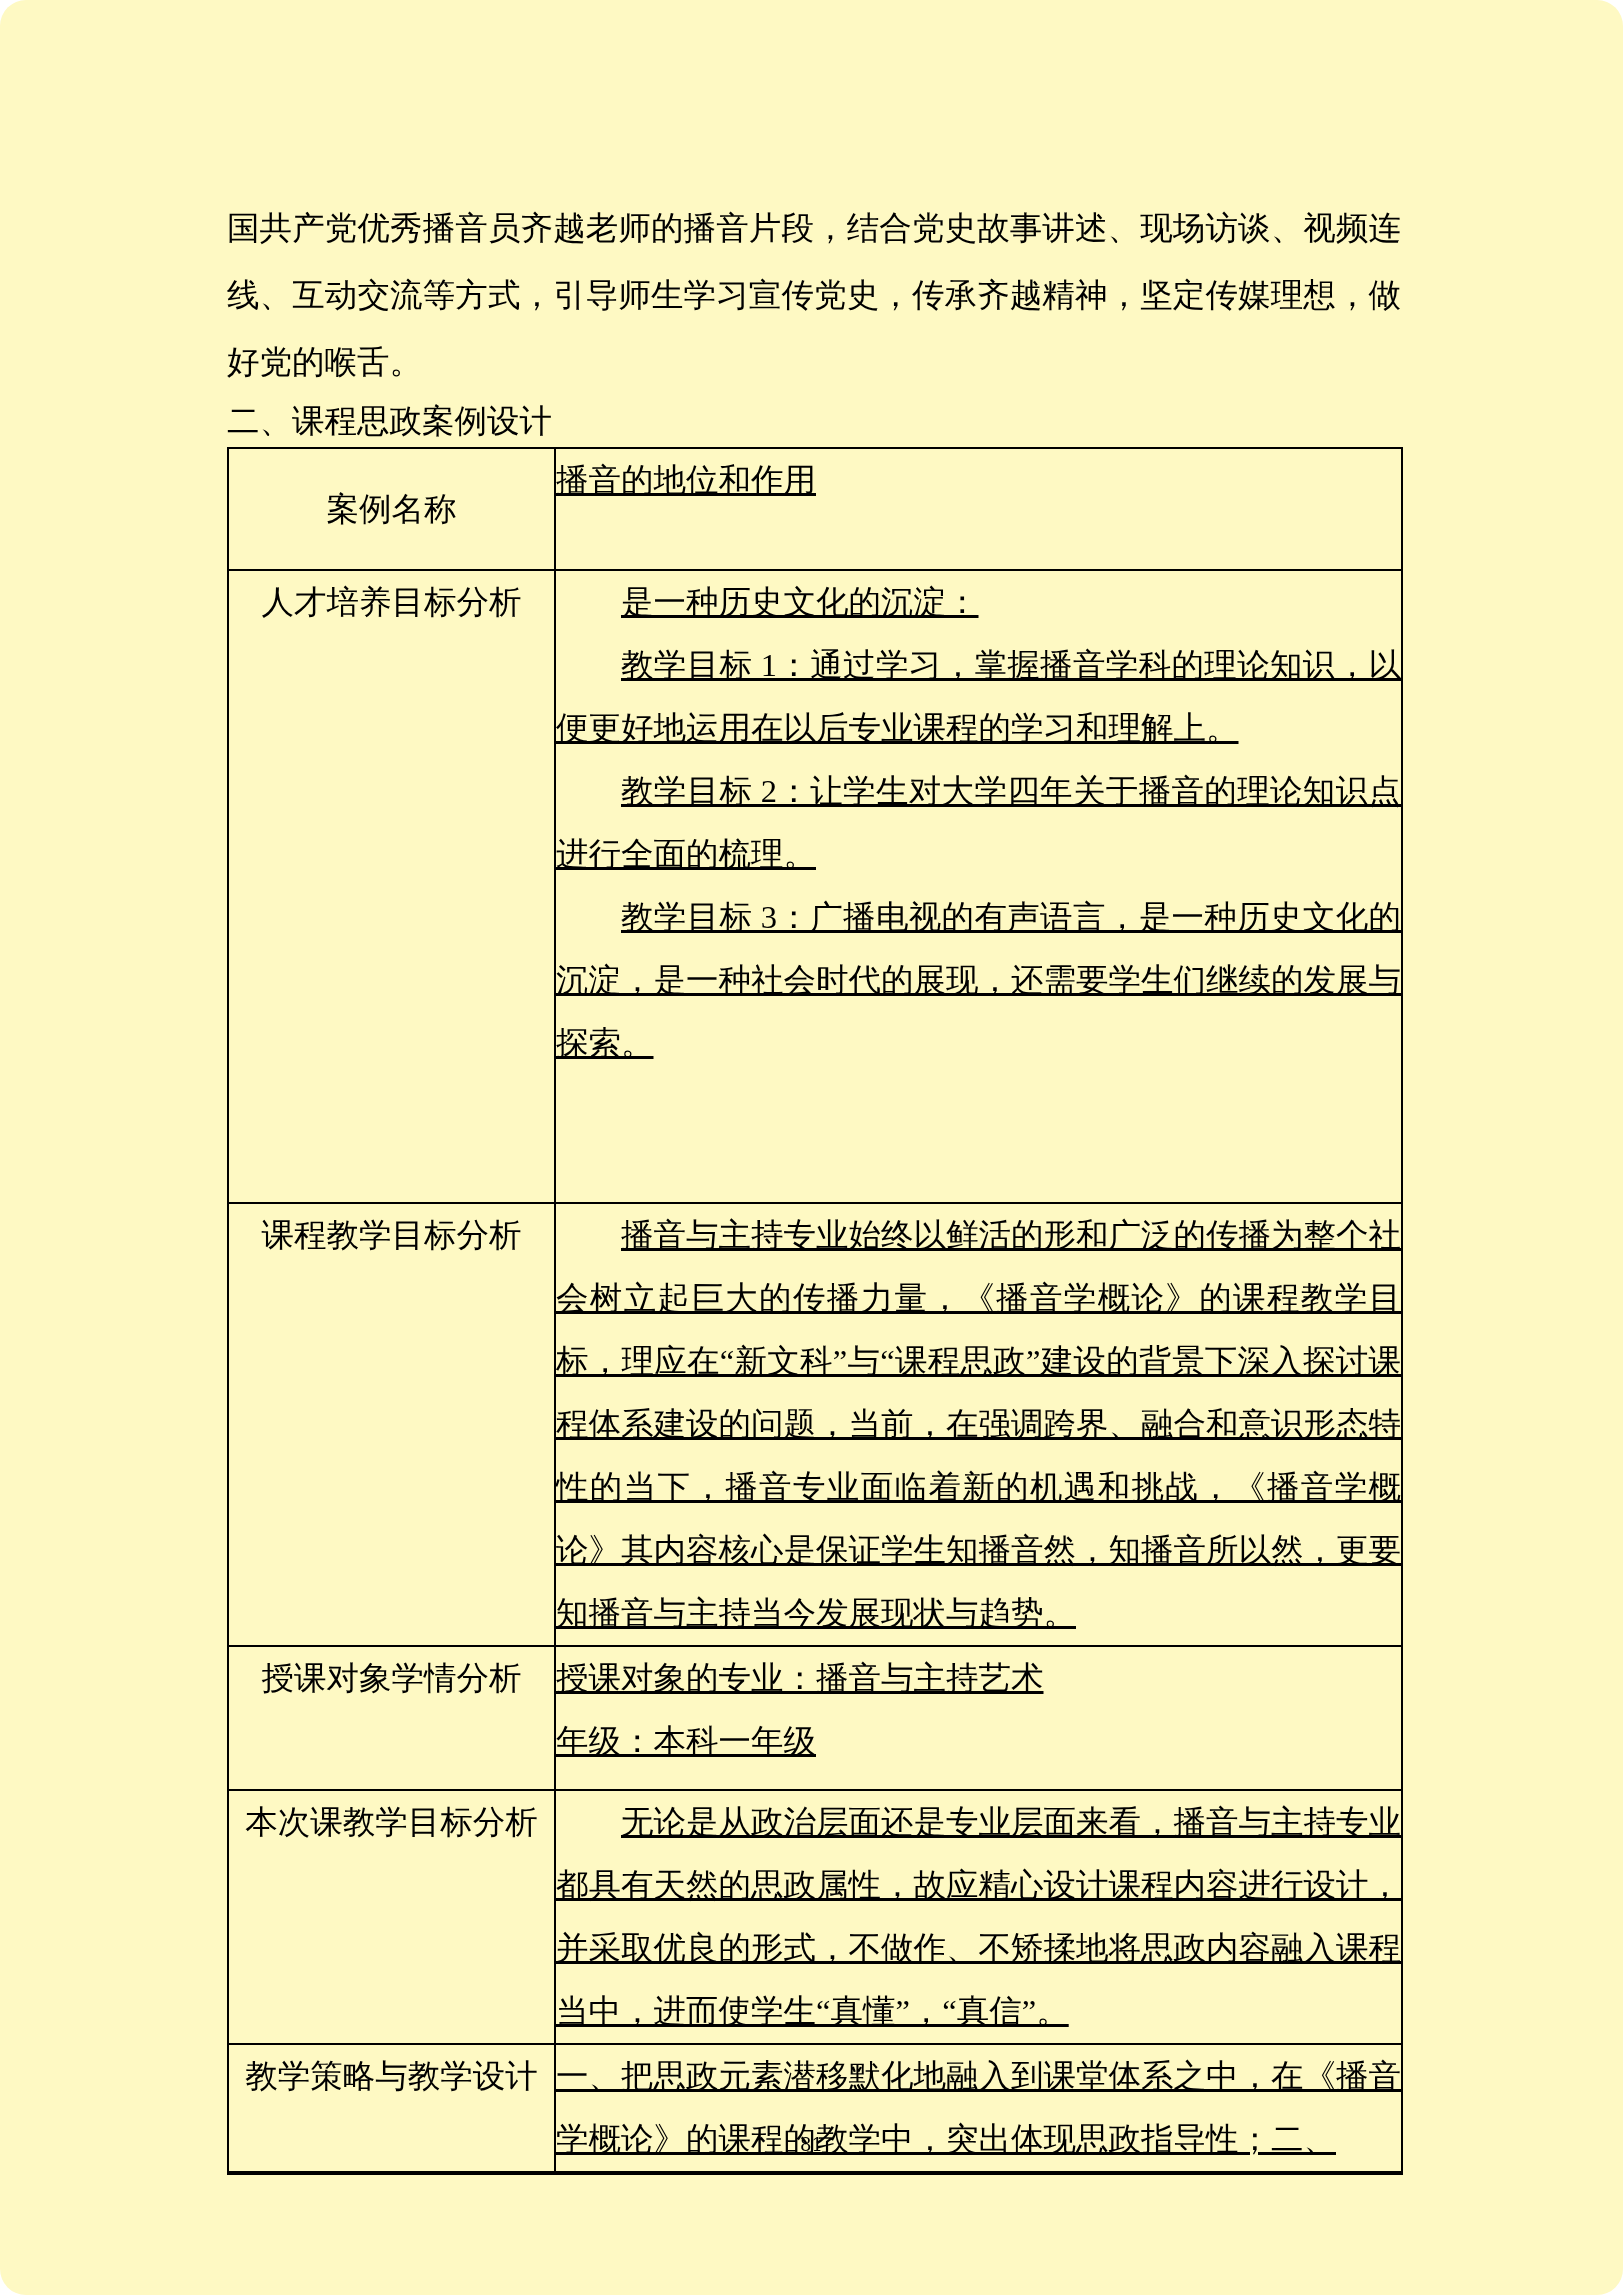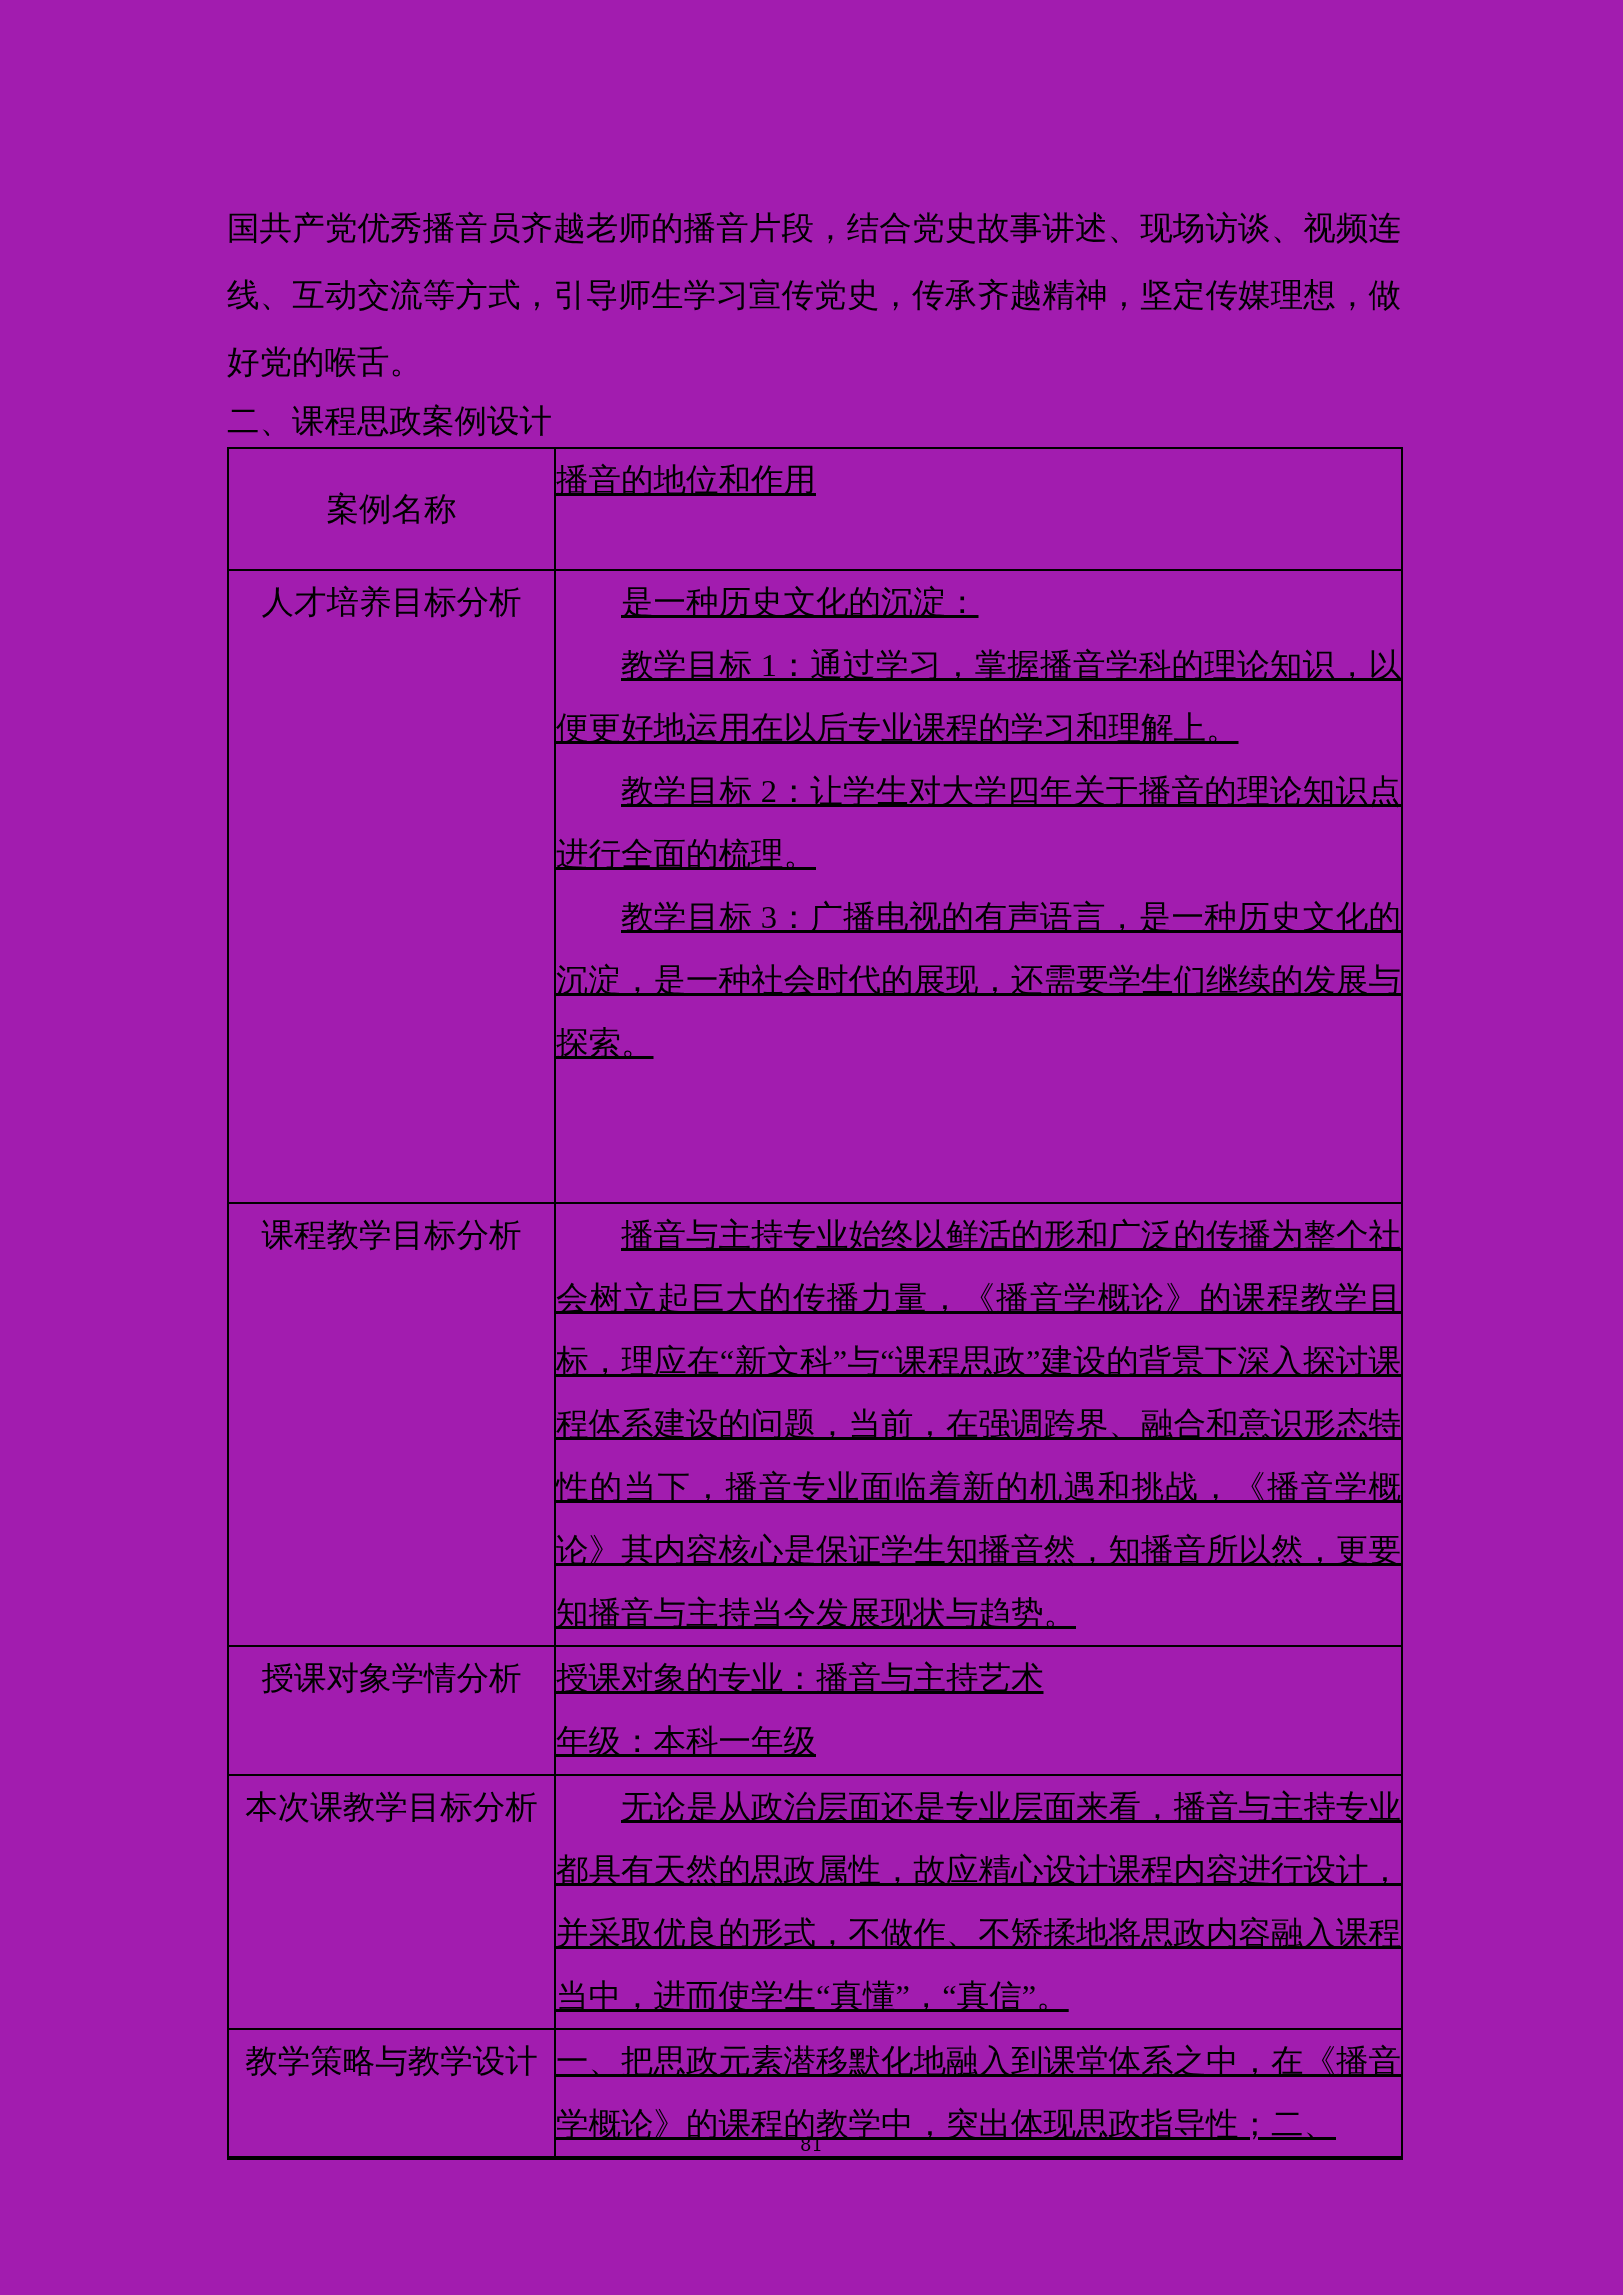--- a/index.html
+++ b/index.html
@@ -10,22 +10,23 @@
   body {
     width: 1623px;
     height: 2295px;
     font-family: "Liberation Serif", "DejaVu Serif", serif;
     color: #000000;
   }
   .page {
     position: relative;
     width: 1623px;
     height: 2295px;
-    background: #a21caf;
+    background: #fef9c3;
     overflow: hidden;
+    border-radius: 26px;
   }
   .content {
     position: absolute;
     left: 227px;
     top: 0;
     width: 1174px;
   }
   .para {
     margin: 195px 0 0 0;
     font-size: 32.5px;
@@ -63,21 +64,21 @@
   td.cellc p {
     margin: 0;
     text-align: justify;
     text-justify: inter-ideograph;
     text-decoration: underline;
   }
   td.cellc p.indent { text-indent: 2em; }
   tr.r0 td { height: 122px; }
   tr.r1 td { height: 633px; }
   tr.r2 td { height: 442px; }
-  tr.r3 td { height: 129px; }
+  tr.r3 td { height: 144px; }
   tr.r4 td { height: 198px; }
   tr.r5 td { height: 124px; border-bottom-width: 4.8px; }
   .pageno {
     position: absolute;
     left: 0;
     right: 0;
     top: 2129px;
     text-align: center;
     font-size: 18px;
     line-height: 32px;

